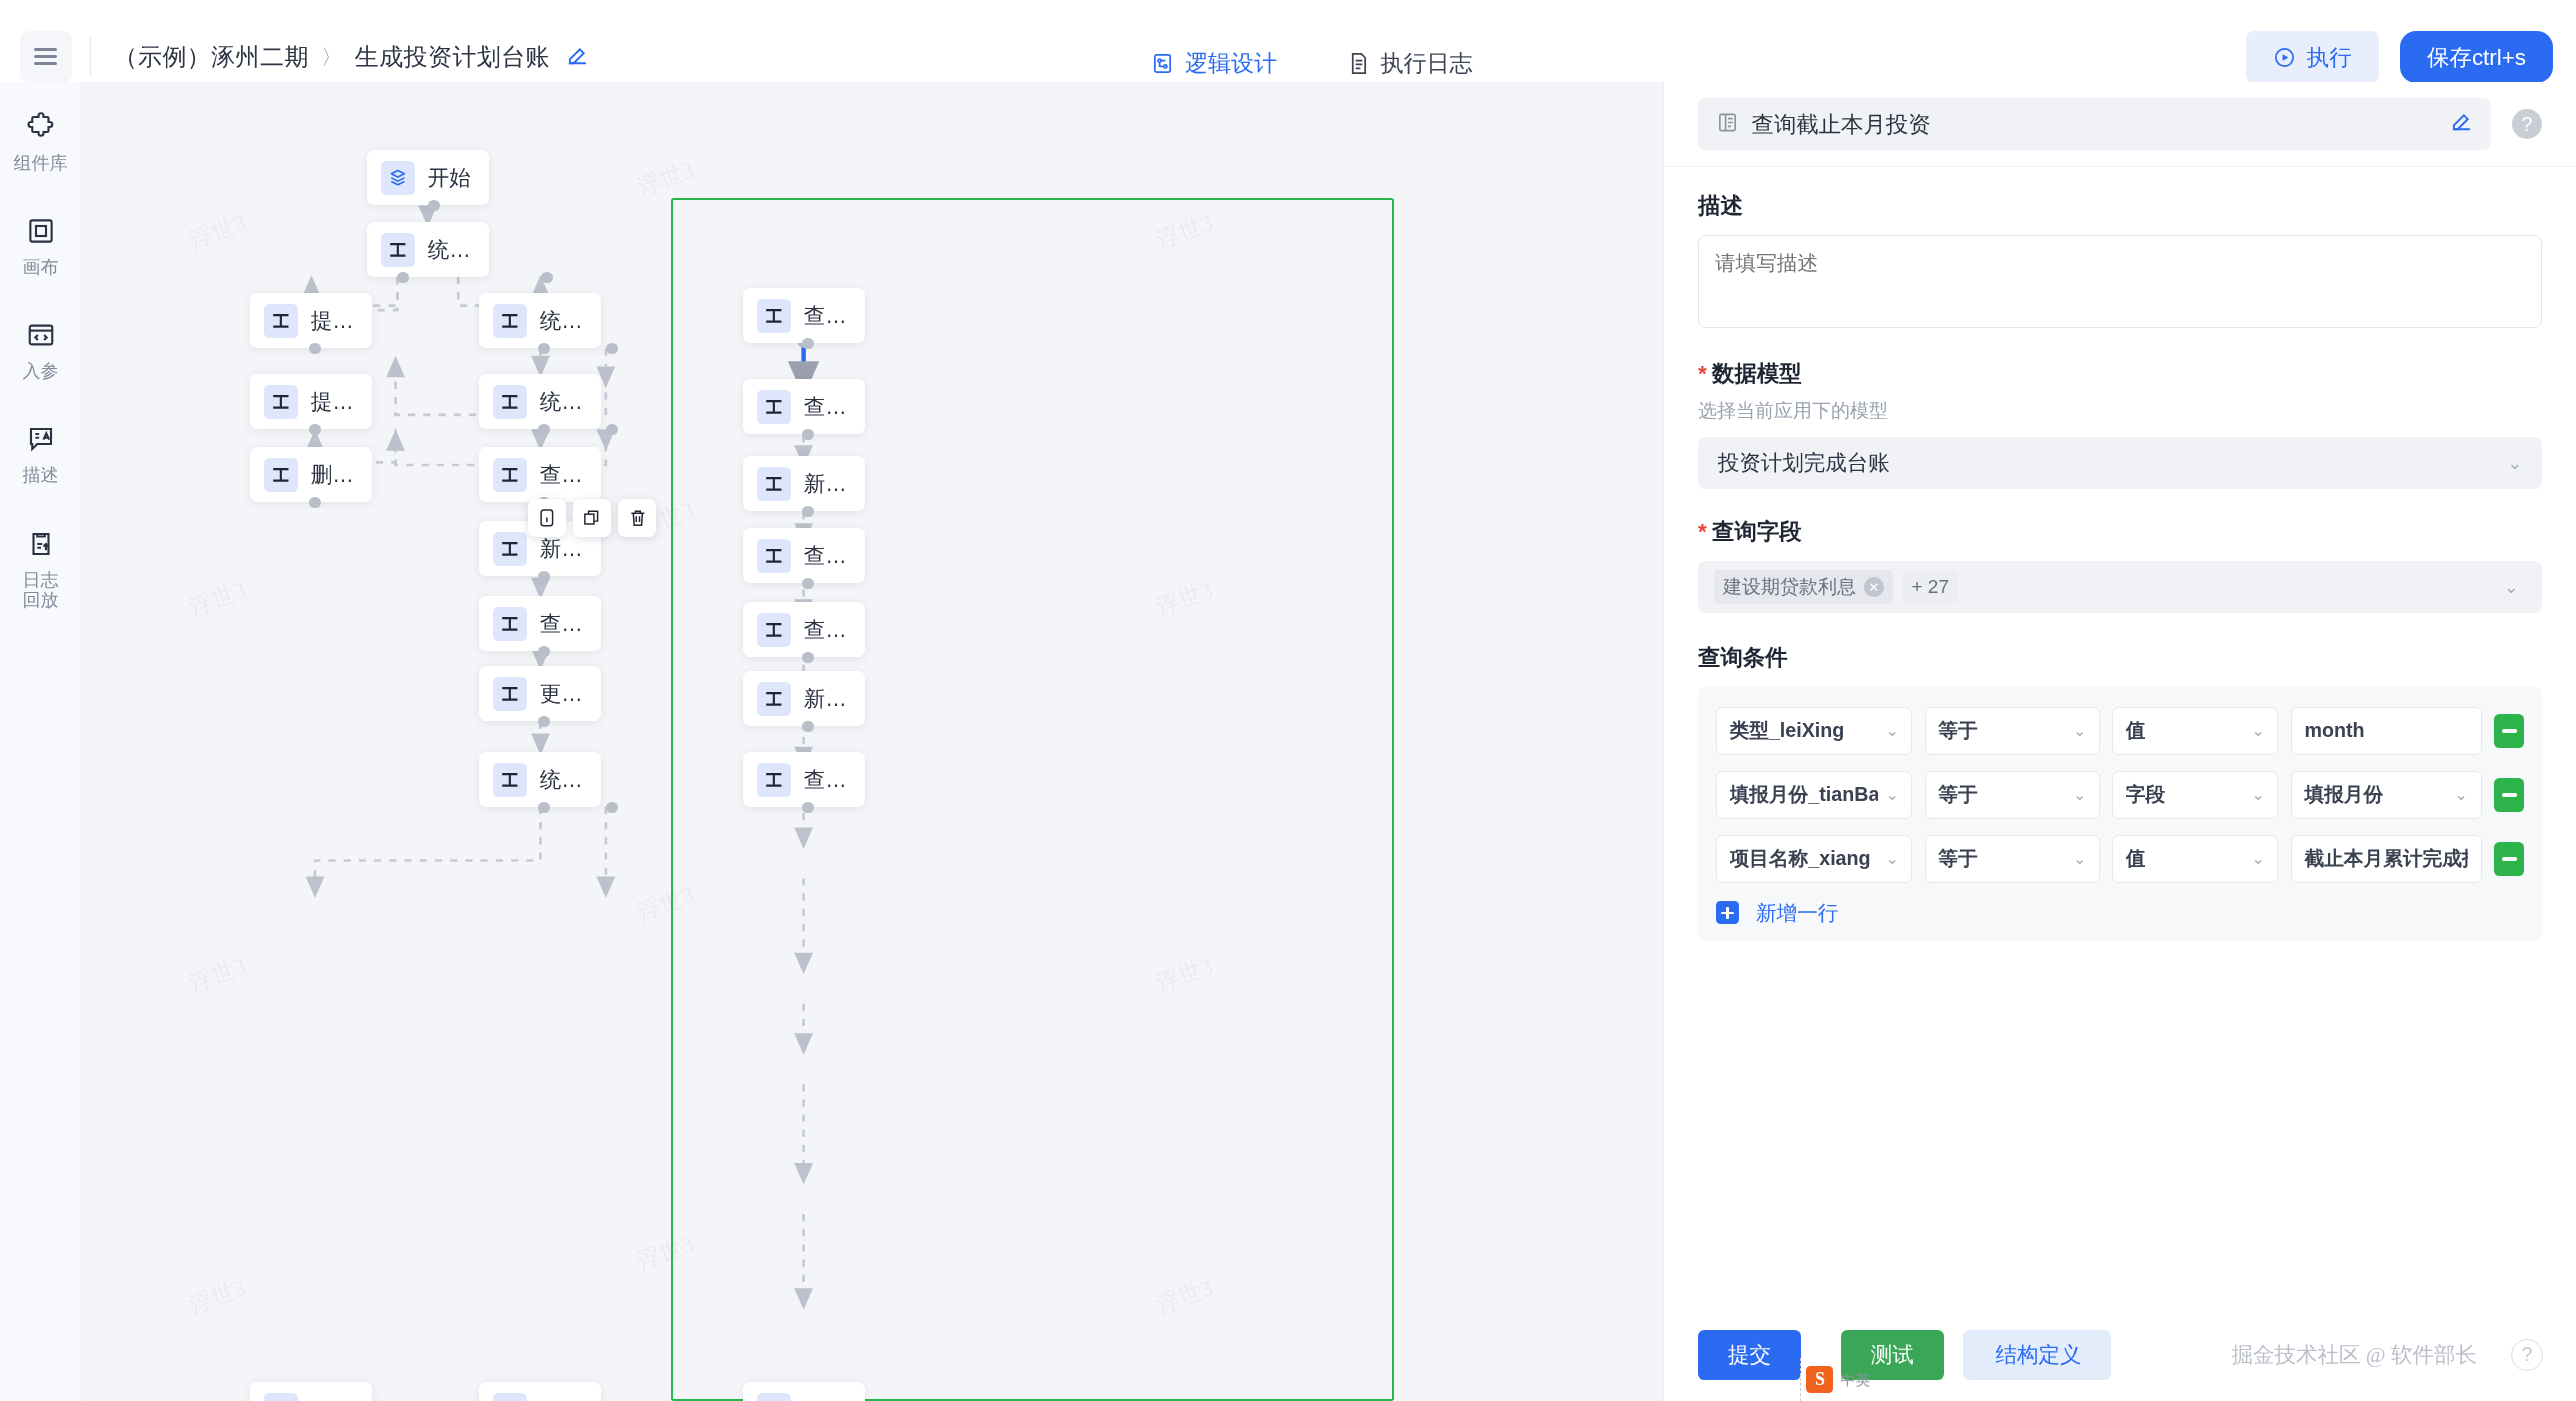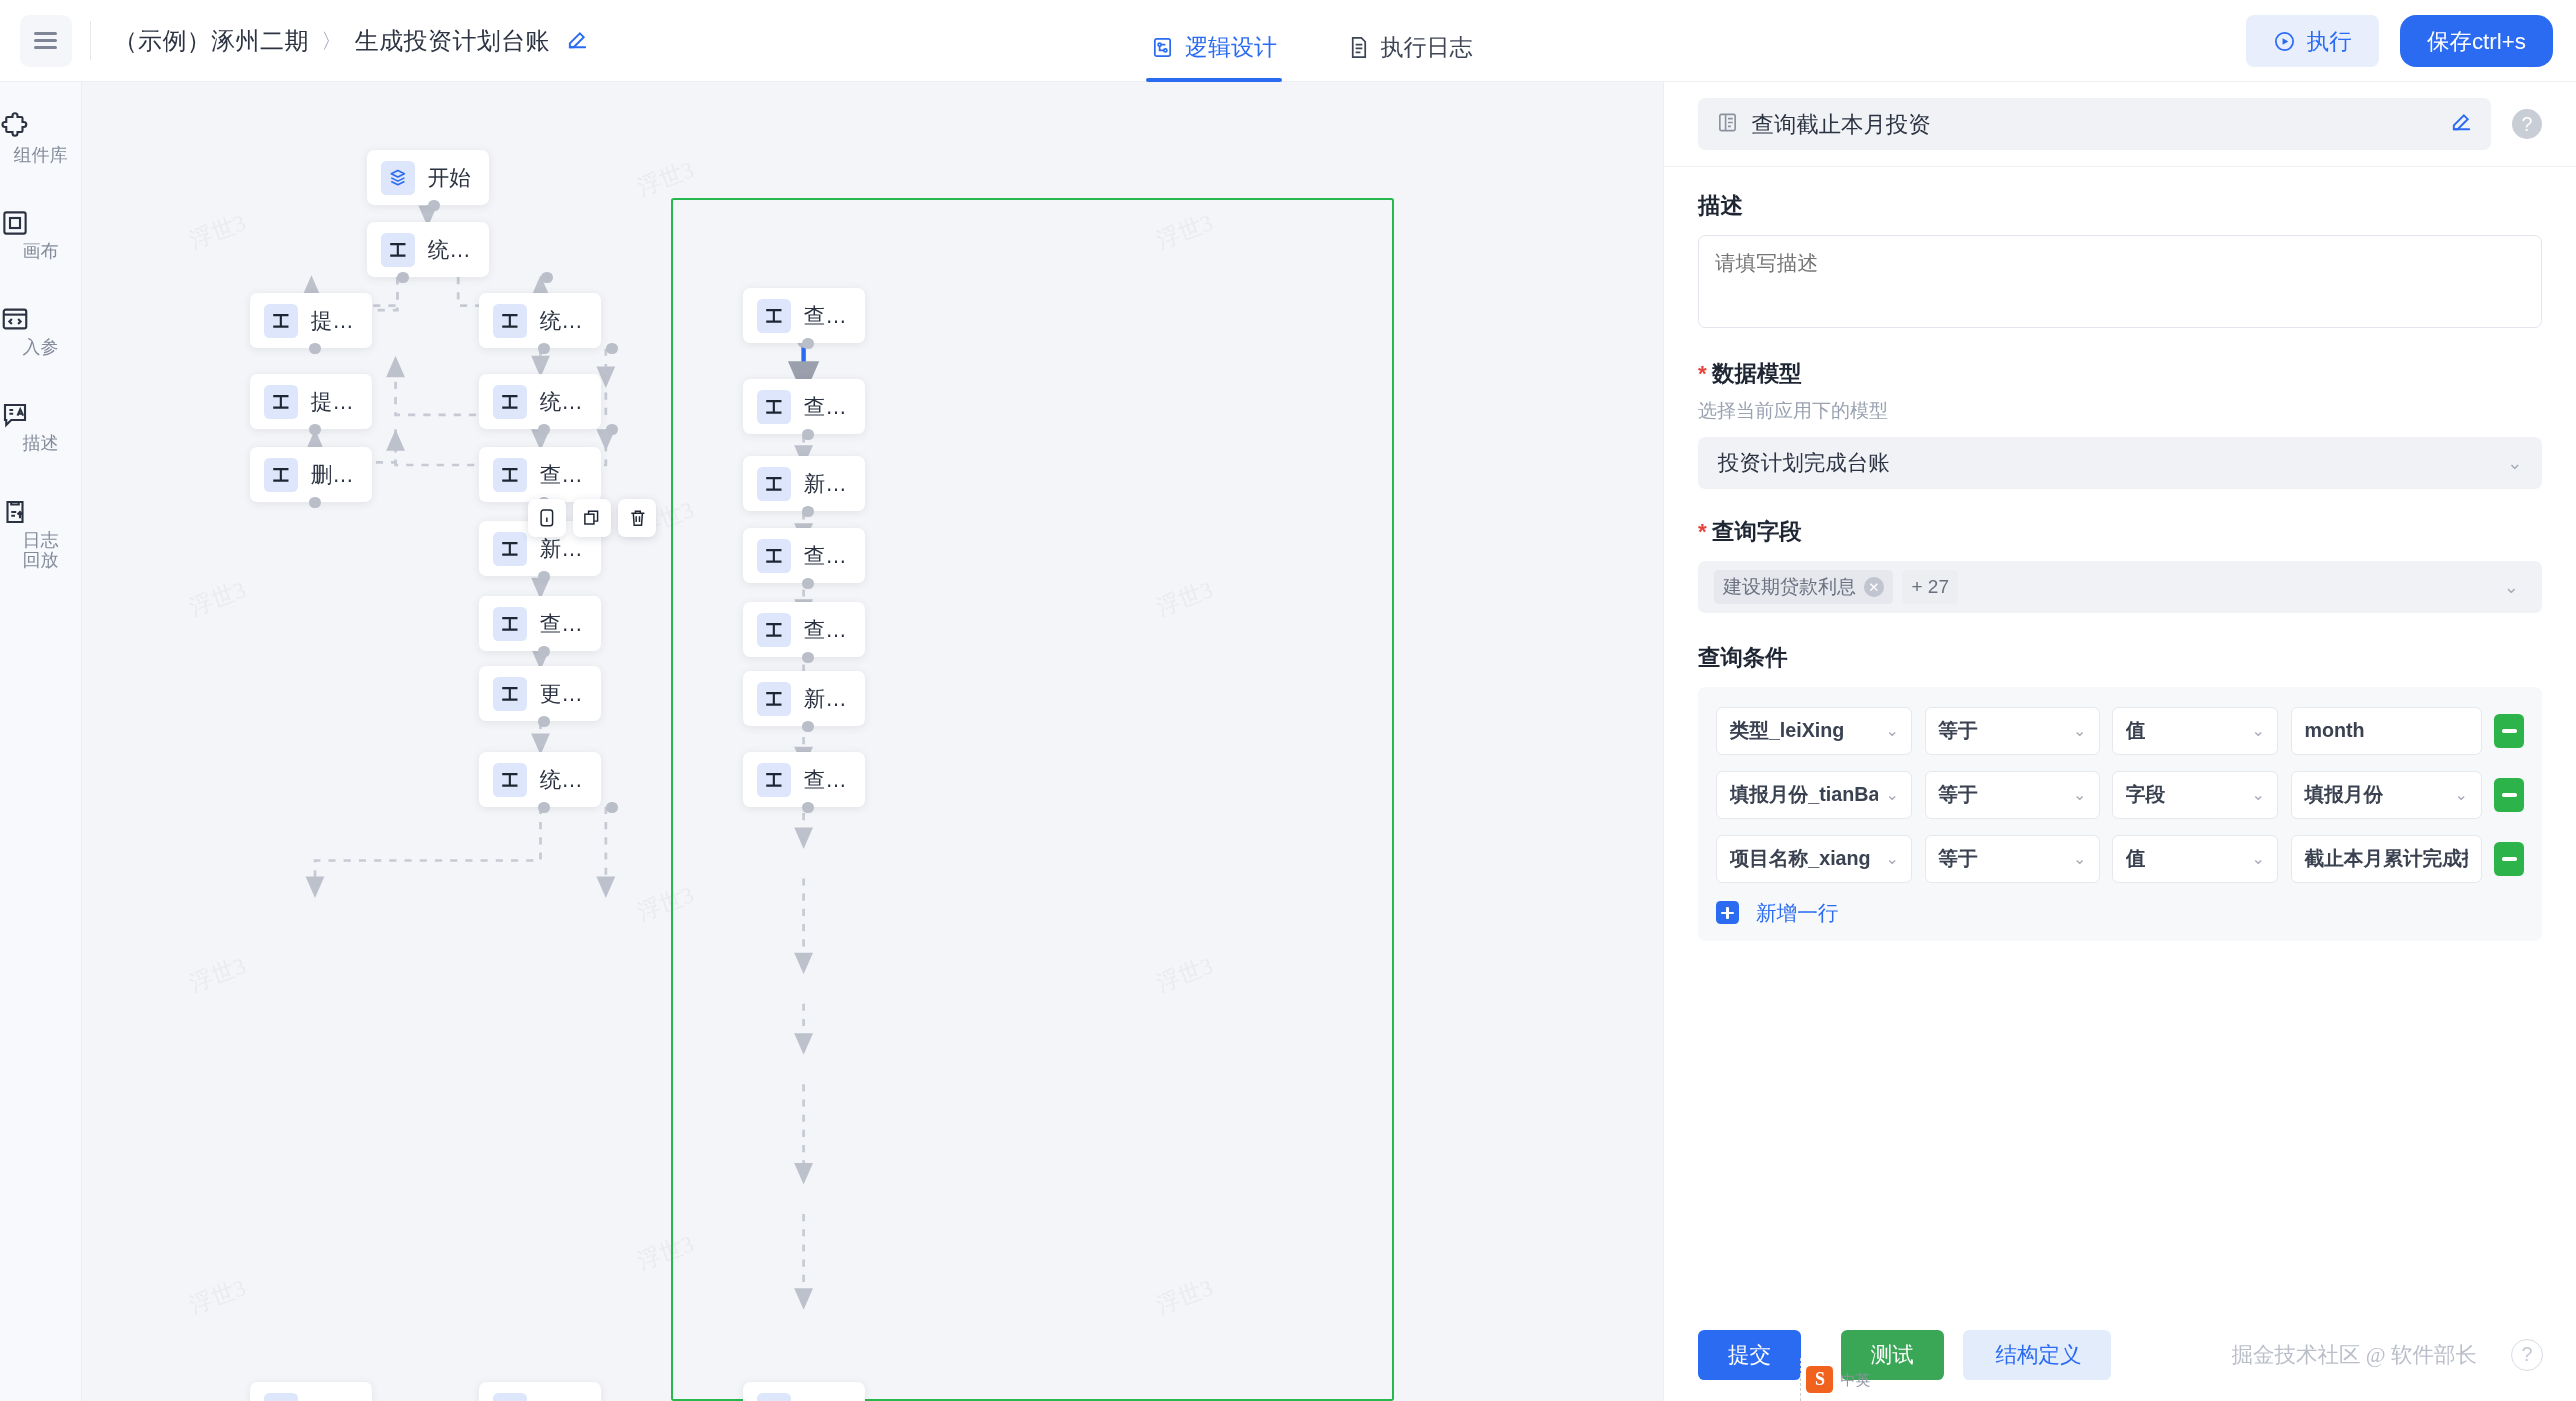--- a/index.html
+++ b/index.html
@@ -6,21 +6,21 @@
   html, body {
     width: 2576px; height: 1402px;
     font-family: "Liberation Sans", "DejaVu Sans", sans-serif;
     background: #ffffff;
     overflow: hidden;
   }
   .app { position: relative; width: 2576px; height: 1402px; }
 
   
   .topbar {
-    position: absolute; left: 0; top: 0; width: 2576px; height: 82px;
+    position: absolute; left: 0; top: 16px; width: 2576px; height: 82px;
     background: #ffffff; border-bottom: 0.9px solid #eceef2;
     display: flex; align-items: center;
   }
   .menu-btn {
     width: 52px; height: 52px; margin-left: 19.7px; border-radius: 9px;
     background: #f4f6fa; display: flex; align-items: center; justify-content: center;
     cursor: pointer;
   }
   .menu-btn .bar { width: 23px; height: 2.7px; background: #7e8696; border-radius: 1.8px; margin: 2.2px 0; }
   .menu-btn .barwrap { display: flex; flex-direction: column; }
@@ -53,21 +53,21 @@
   }
 
   
   .rail {
     position: absolute; left: 0; top: 82px; width: 82px; height: 1319px;
     background: #f7f9fc; border-right: 0.9px solid #eceef2;
     display: flex; flex-direction: column; align-items: center; padding-top: 19.7px;
   }
   .rail-item {
     width: 82px; padding: 10.7px 0 12.5px; display: flex; flex-direction: column;
-    gap: 3px; cursor: pointer; margin-bottom: 19.7px;
+    align-items: center; gap: 11px; cursor: pointer; margin-bottom: 19.7px;
   }
   .rail-label { font-size: 18px; color: #838b9b; line-height: 1.12; text-align: center; }
 
   
   .canvas {
     position: absolute; left: 82px; top: 82px; width: 1581px; height: 1319px;
     background: #f4f5f8; overflow: hidden;
   }
   .wm {
     position: absolute; font-size: 23px; color: rgba(145,152,168,.10);

